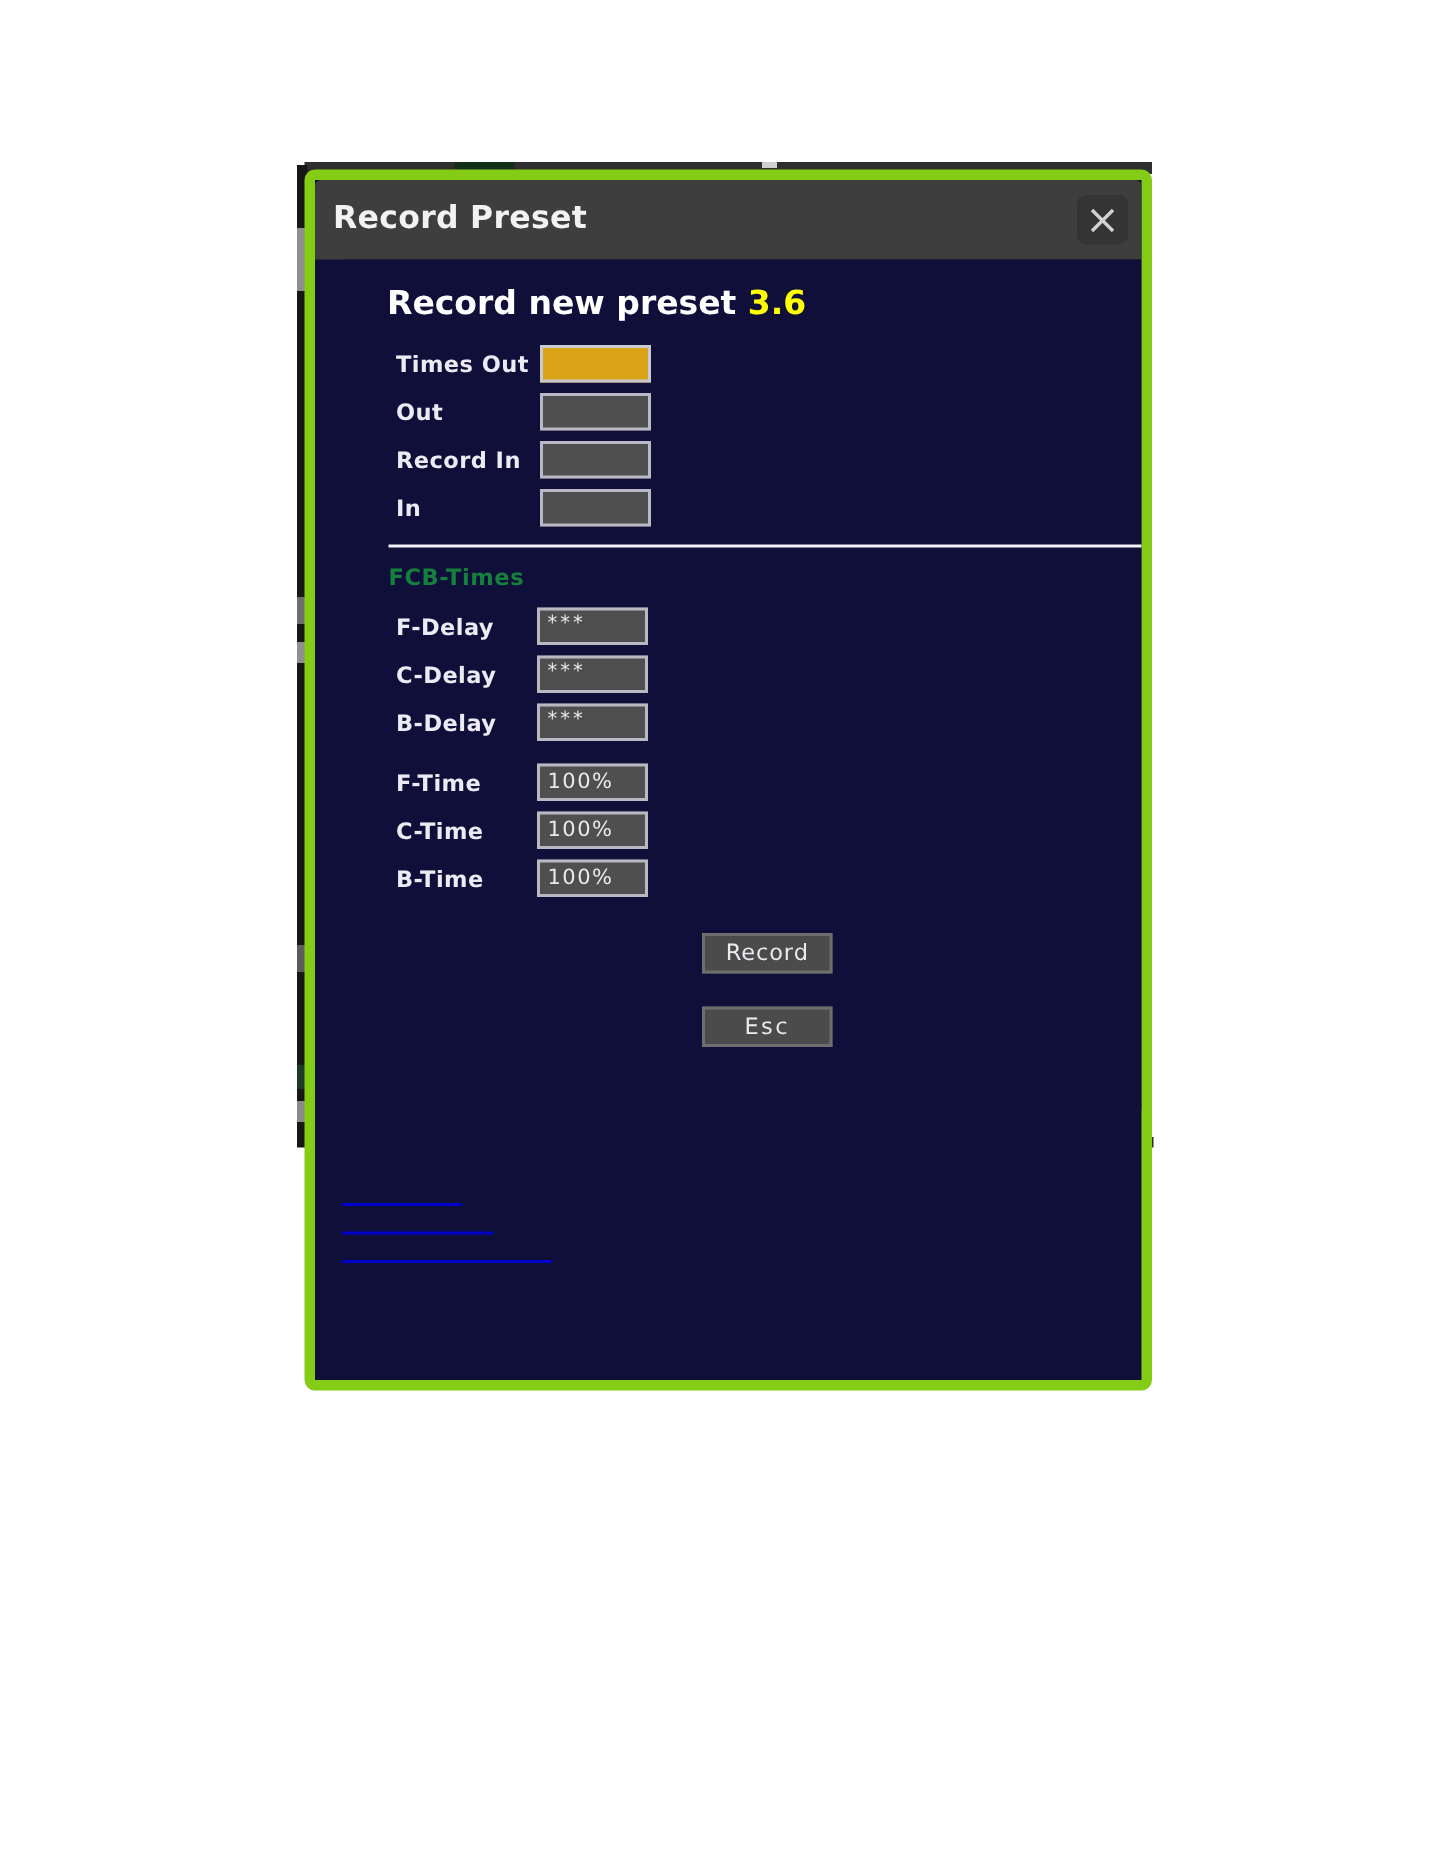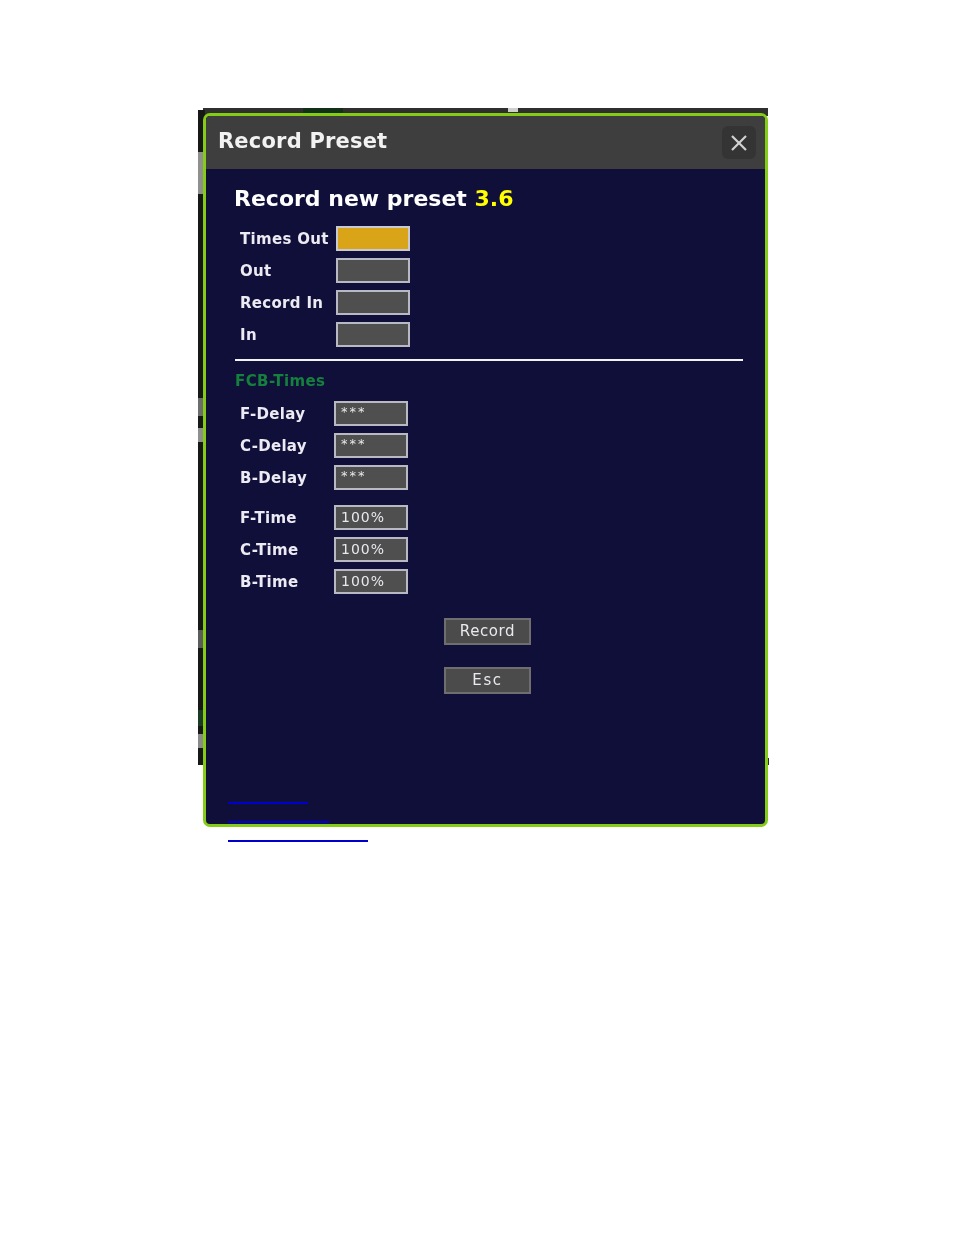--- a/index.html
+++ b/index.html
@@ -56,23 +56,23 @@
     background: #2b2b2b;
   }
   #bg-strip-bottom .segc { position:absolute; left:440px; top:0; width:6px; height:6px; background:#555; }
 
   
   #dialog {
     position: absolute;
     left: 203px;
     top: 113px;
     width: 565px;
-    height: 714px;
+    height: 814px;
     box-sizing: border-box;
-    border: 3px solid #84cc16;
+    border: 7px solid #84cc16;
     border-radius: 7px;
     background: #100f3a;
     overflow: hidden;
   }
 
   
   #titlebar {
     position: relative;
     height: 53px;
     background: #3e3e3e;
@@ -126,20 +126,21 @@
   }
   #tab-basic     { left: 5px;   width: 62px; }
   #tab-advanced  { left: 69px;  width: 103px; }
   #tab-times     { left: 173px; width: 76px; }
 
   
   #dialog-body {
     position: relative;
     height: 567px;
     background: #100f3a;
+    margin-left: 20px;
   }
 
   #preset-heading {
     position: absolute;
     left: 28px;
     top: 17px;
     font-size: 22px;
     font-weight: bold;
     color: #ffffff;
     white-space: nowrap;

